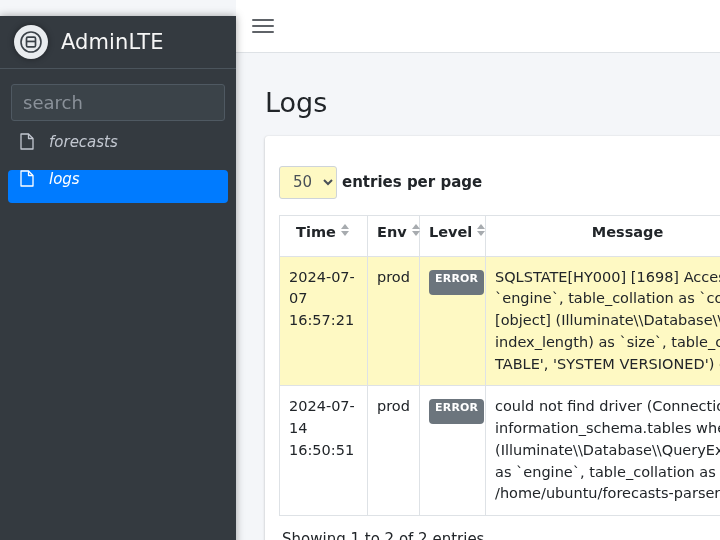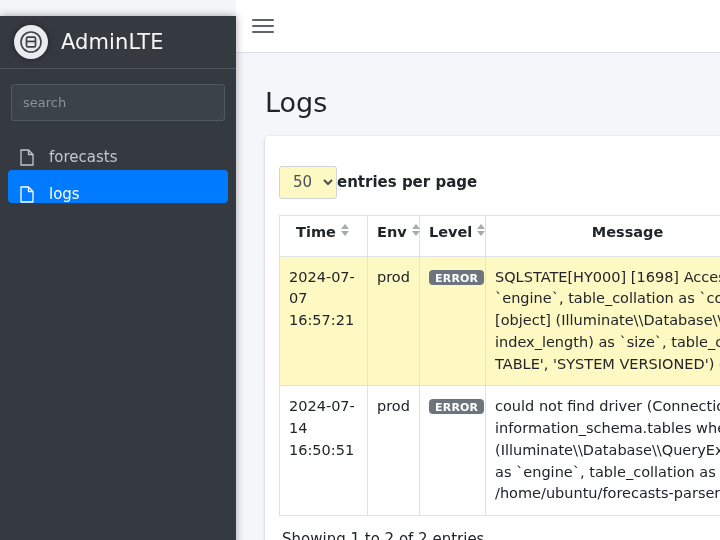--- a/index.html
+++ b/index.html
@@ -66,38 +66,39 @@
     border-radius: 3px;
     overflow: hidden;
     background: #3b4349;
   }
   #sidebar-search input {
     flex: 1 1 auto;
     background: transparent;
     border: 0;
     outline: none;
     color: #c2c7d0;
-    font-size: 13px;
+    font-size: 18px;
     padding: 0 11px;
     font-family: "DejaVu Sans", "Liberation Sans", sans-serif;
   }
   #sidebar-search input::placeholder { color: #8a9199; }
 
   #sidebar-nav { margin-top: 12px; padding: 0 8px; list-style: none; }
   .nav-item {
     display: flex;
-    align-items: flex-end;
+    align-items: flex-start;
     height: 33px;
     padding: 0 12px;
     border-radius: 4px;
     color: #c2c7d0;
     font-size: 15px;
     margin-bottom: 4px;
     cursor: pointer;
     white-space: nowrap;
+    font-style: italic;
   }
   .nav-item.active { background: #007bff; color: #fff; }
   .nav-icon { width: 20px; display: flex; align-items: center; flex: 0 0 auto; }
   .nav-label { margin-left: 9px; }
 
   
   #main {
     position: absolute;
     left: 236px; top: 0;
     width: 484px;
@@ -162,20 +163,21 @@
     font-size: 15px;
     padding: 0 6px 0 9px;
     font-family: "DejaVu Sans", "Liberation Sans", sans-serif;
     outline: none;
     cursor: pointer;
   }
   .length-label {
     font-size: 15px;
     font-weight: bold;
     color: #212529;
+    margin-left: 5px;
     white-space: nowrap;
   }
 
   table.logs {
     border-collapse: collapse;
     table-layout: fixed;
     width: 490px;
   }
   table.logs th, table.logs td {
     border: 1px solid #dee2e6;
@@ -224,21 +226,21 @@
   }
   td.msg div { white-space: nowrap; }
 
   .badge-error {
     display: inline-block;
     background: #6c757d;
     color: #fff;
     font-size: 11px;
     font-weight: bold;
     letter-spacing: .2px;
-    padding: 3px 6px 1px 6px;
+    padding: 3px 6px 11px 6px;
     border-radius: 4px;
     line-height: 1;
   }
 
   .info-row {
     font-size: 15px;
     color: #212529;
     padding: 14px 0 0 3px;
     white-space: nowrap;
   }

